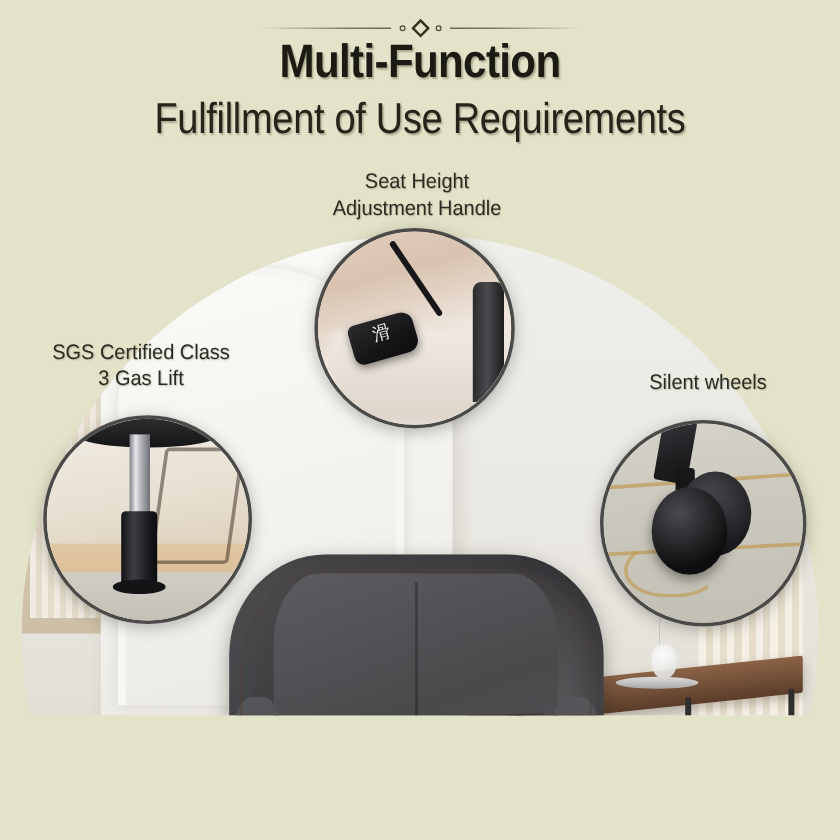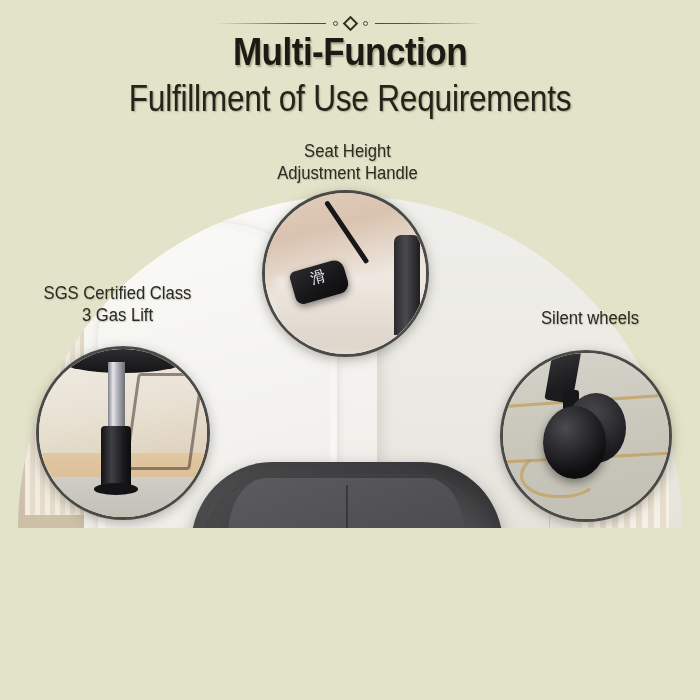--- a/index.html
+++ b/index.html
@@ -9,21 +9,21 @@
   body {
     width: 700px;
     height: 700px;
     overflow: hidden;
     font-family: "Liberation Sans", sans-serif;
     background: #e3e3c9;
   }
   #stage {
     position: relative;
     width: 700px;
-    height: 528px;
+    height: 596px;
     background: #e3e3c9;
     overflow: hidden;
   }
 
   
   .header {
     position: absolute;
     top: 0; left: 0;
     width: 700px;
     height: 130px;

